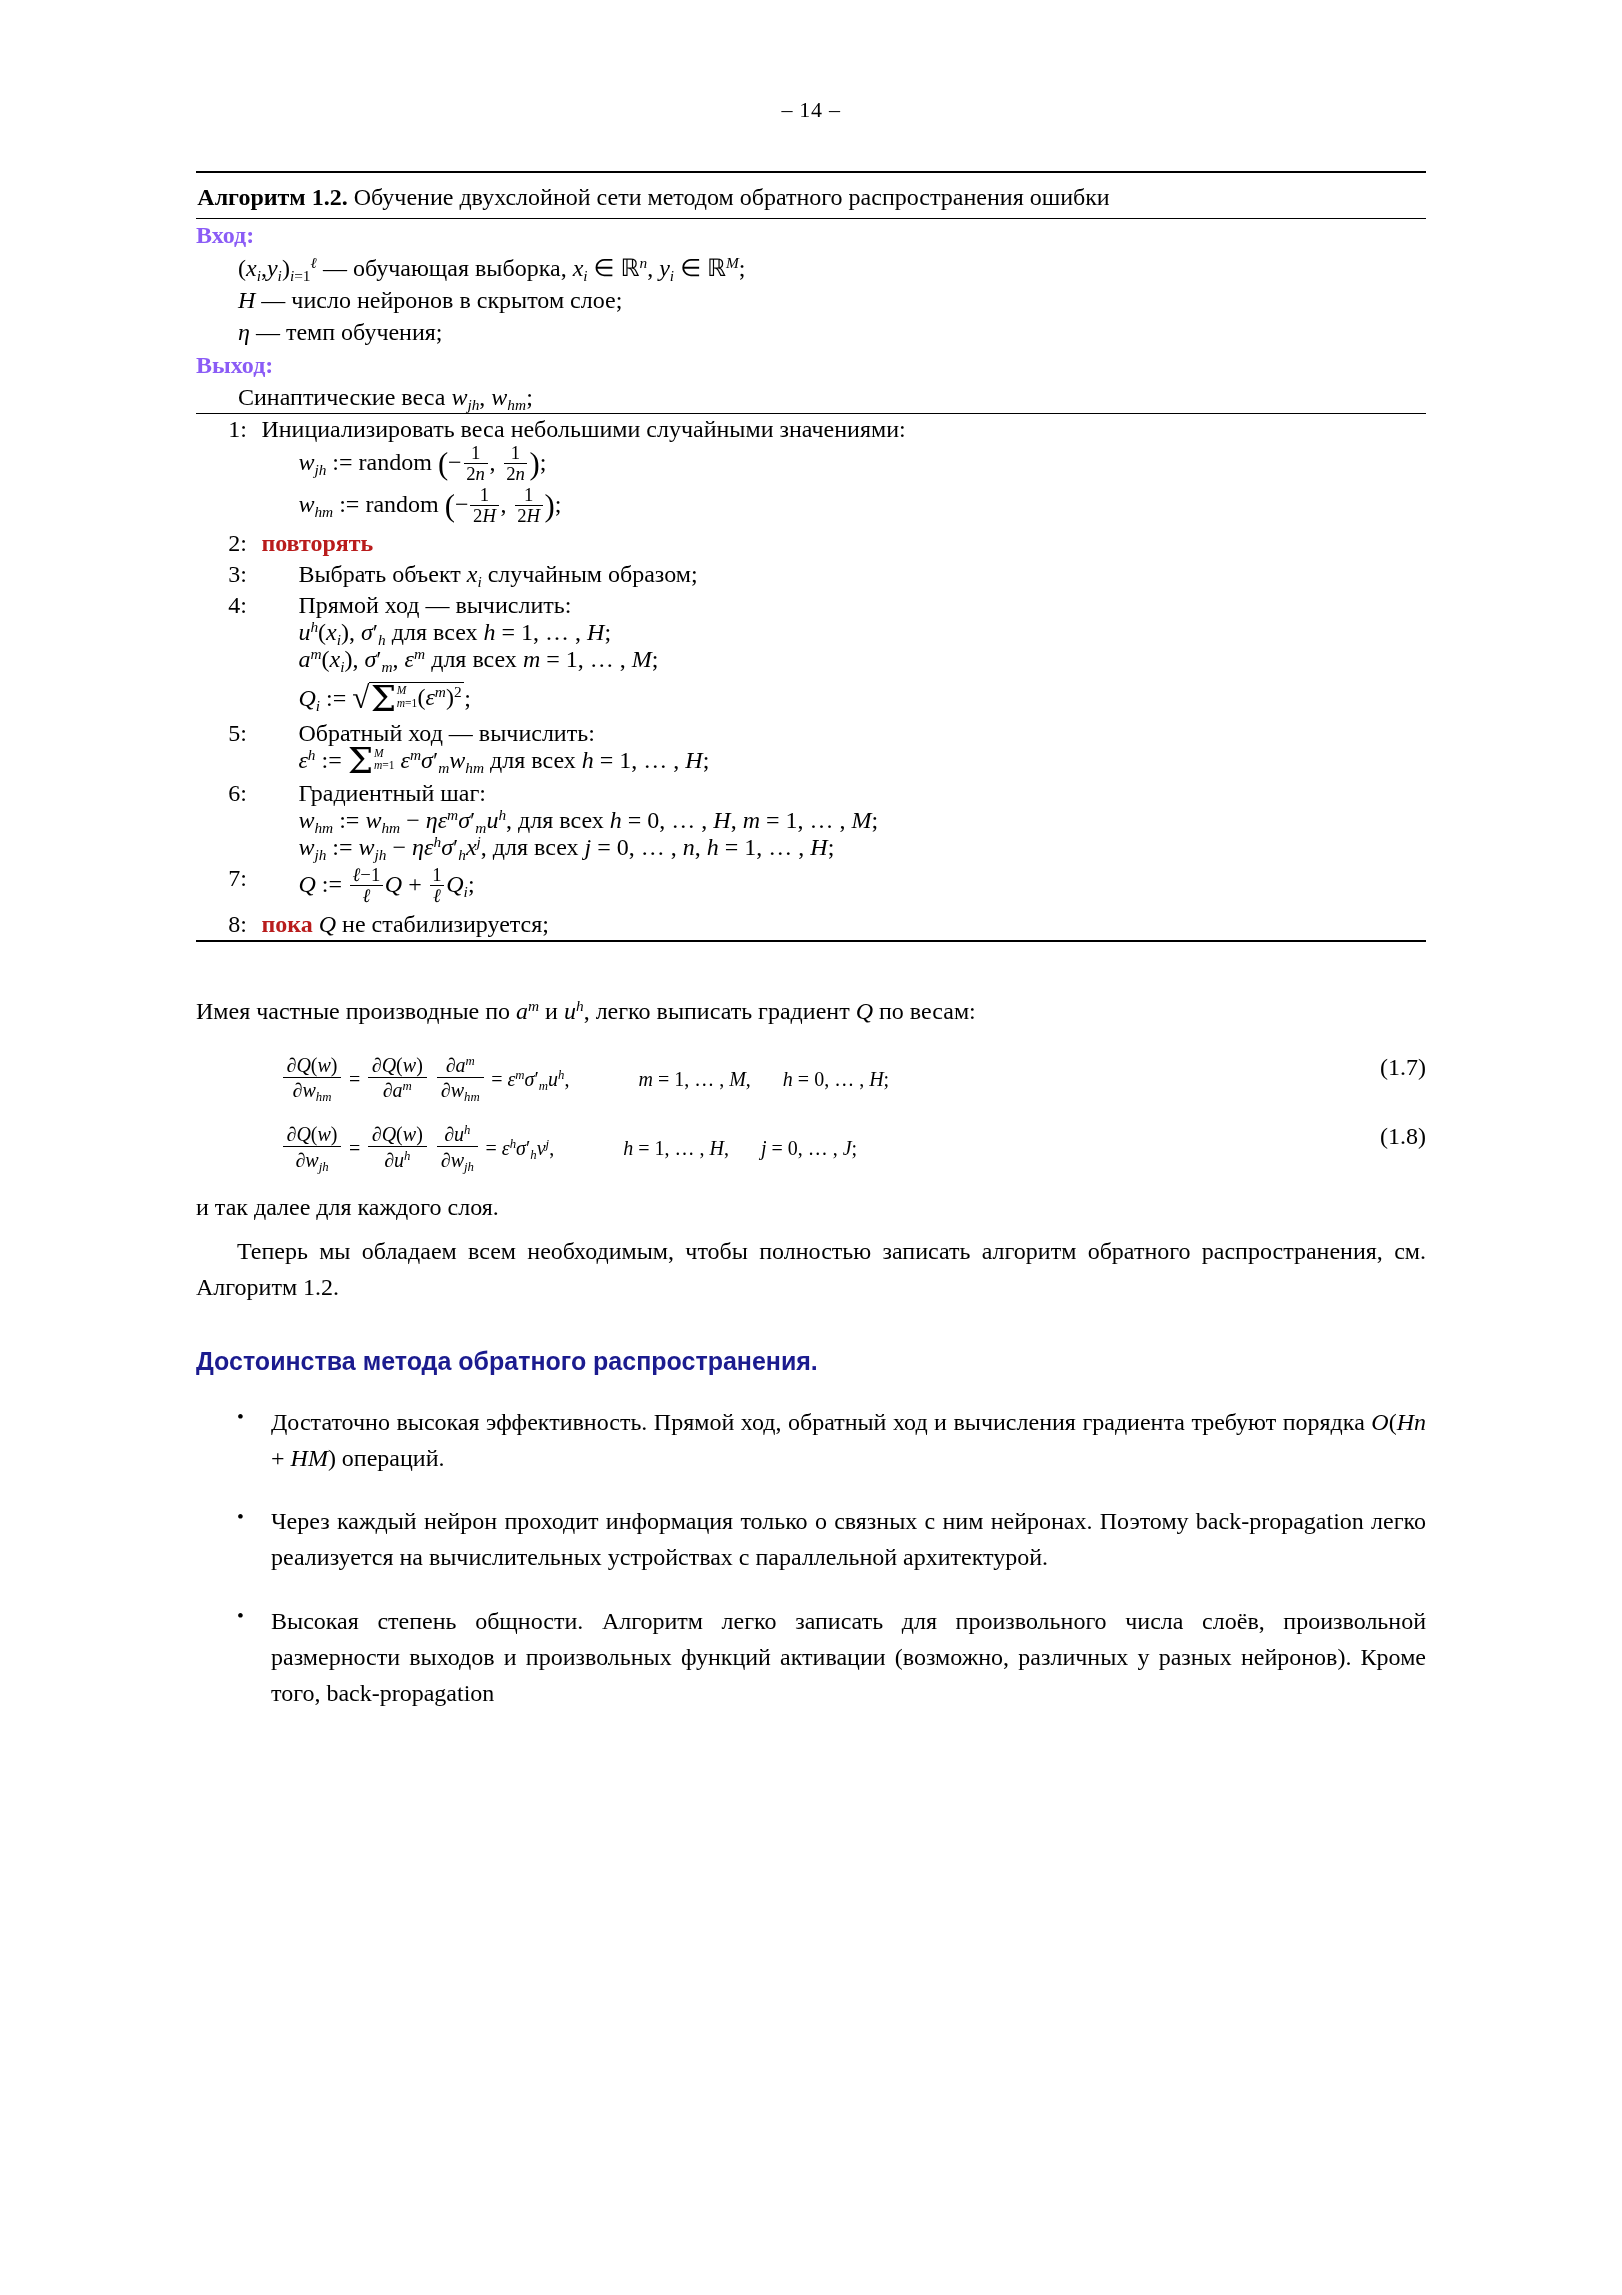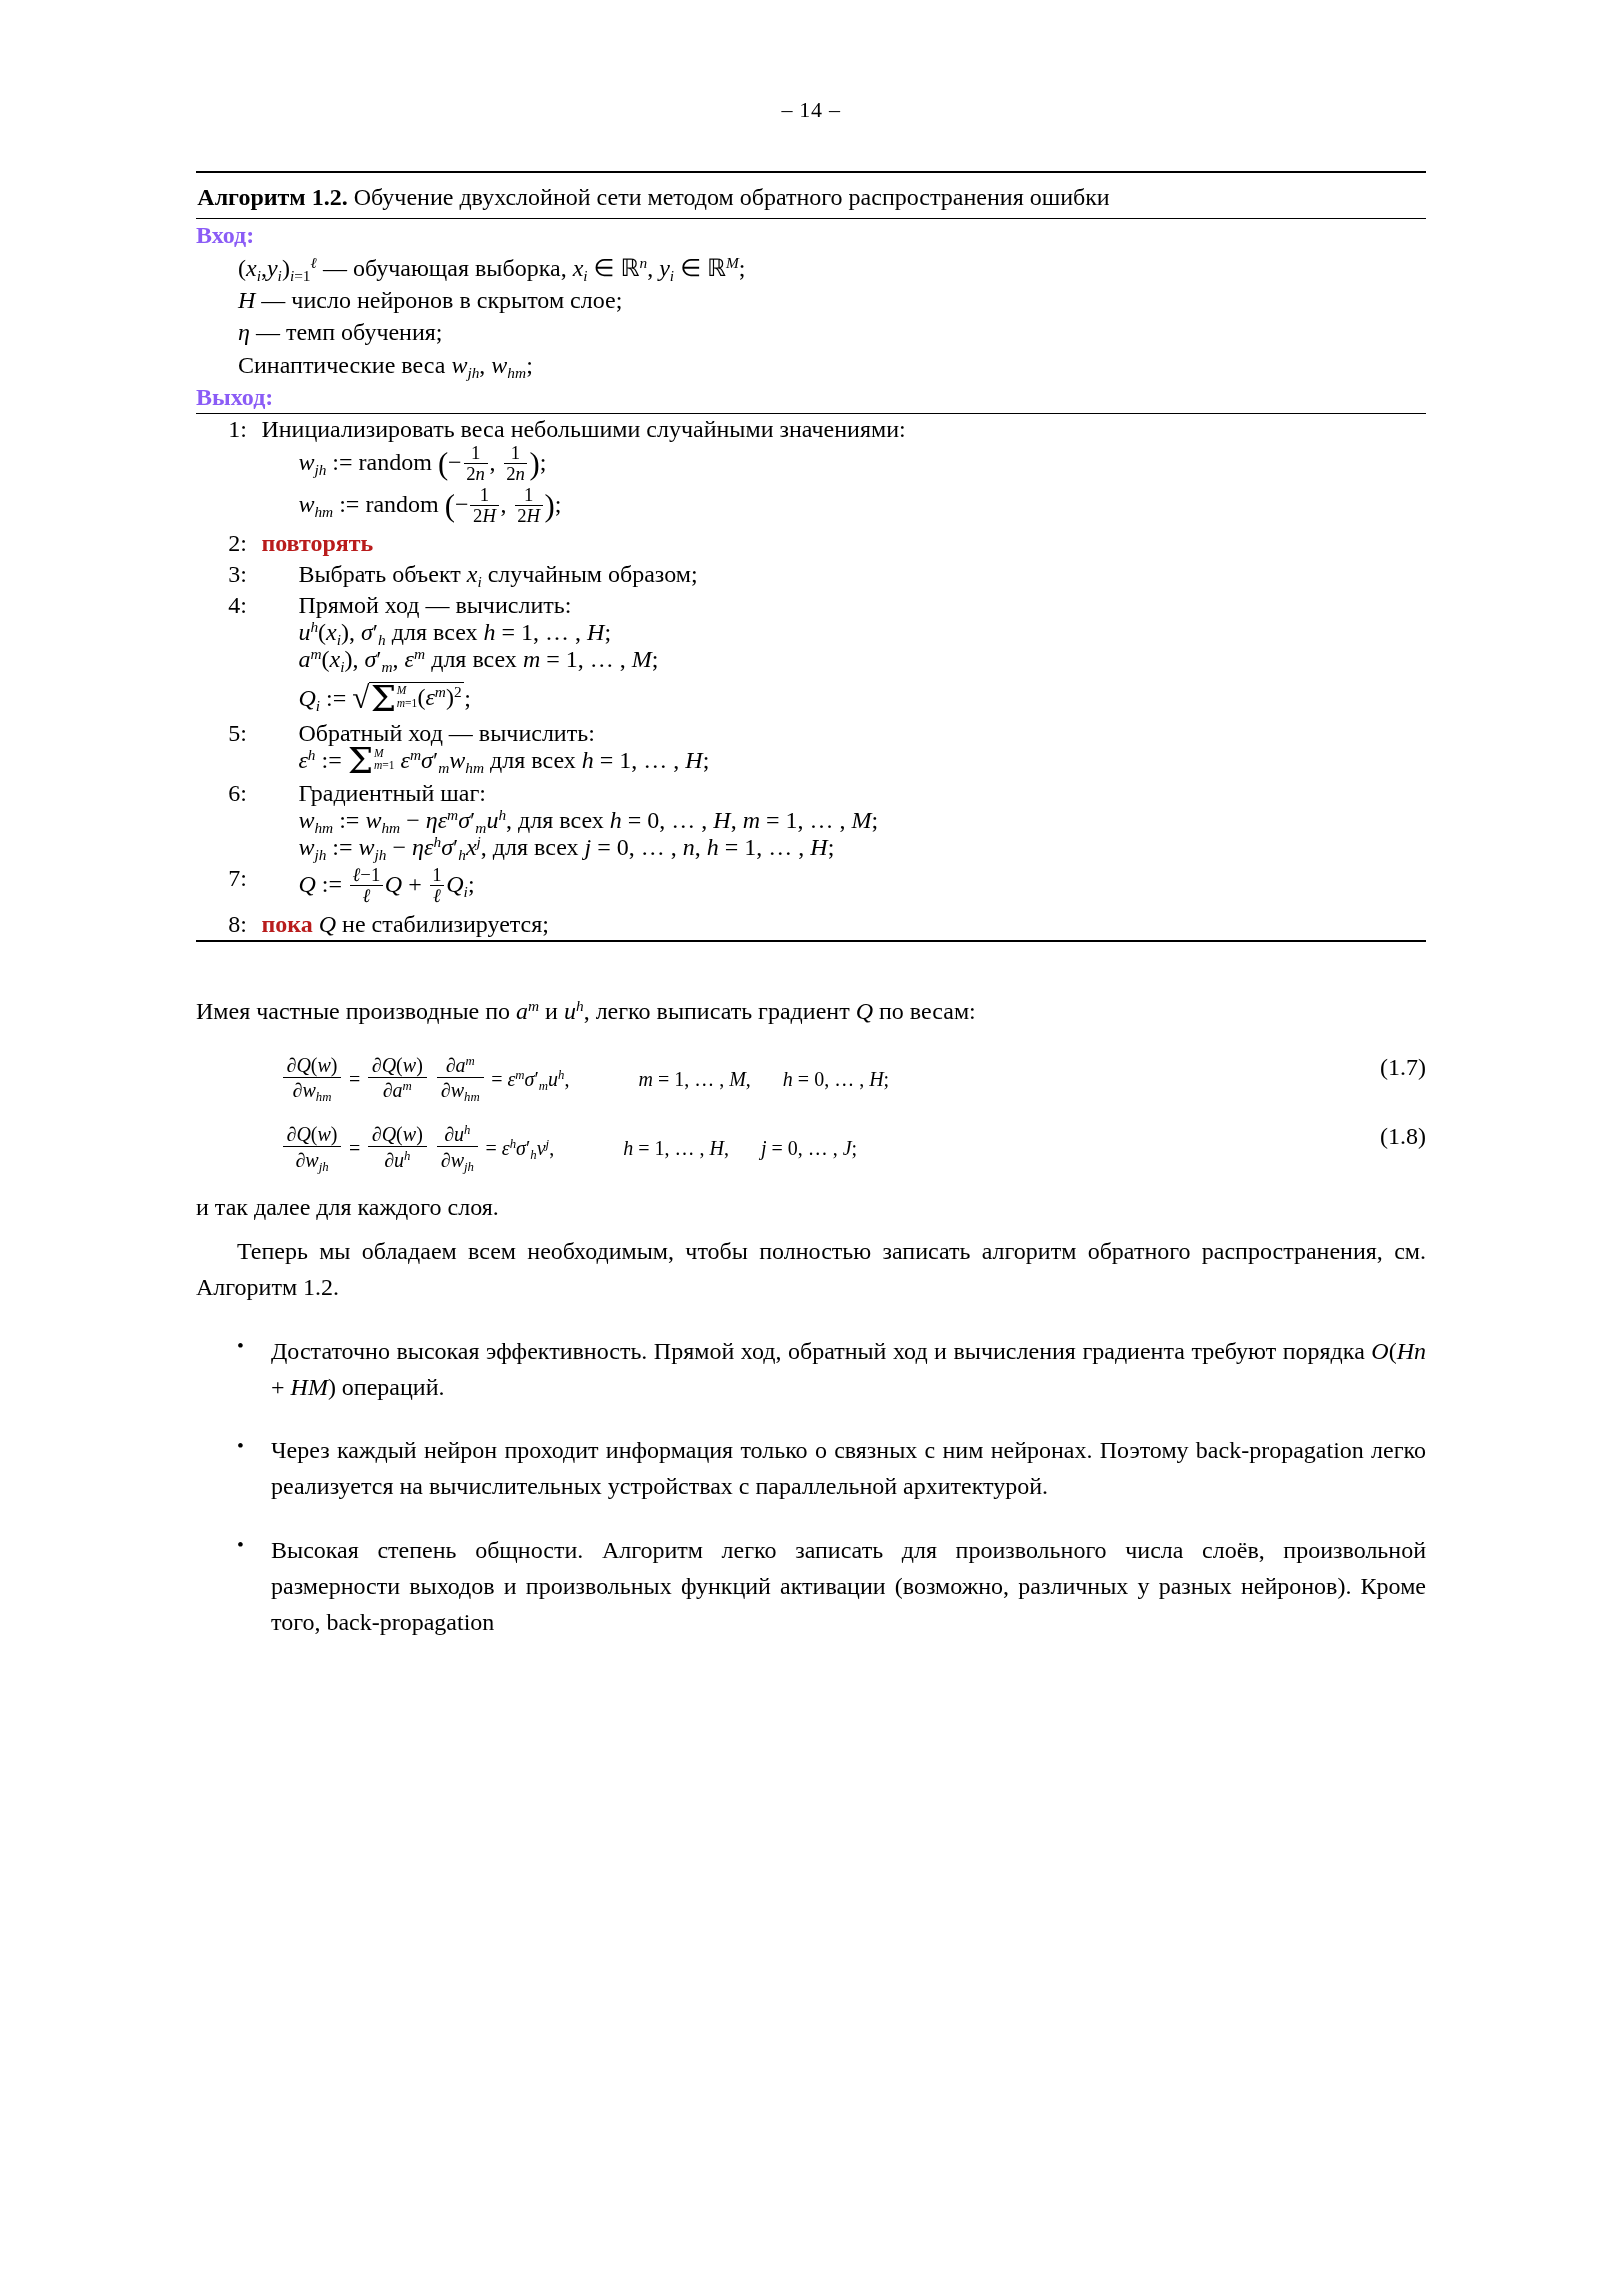--- a/index.html
+++ b/index.html
@@ -167,25 +167,25 @@
         </div>
 
         <div class="algo-line indent1">
           <span class="mi">H</span> — число нейронов в скрытом слое;
         </div>
 
         <div class="algo-line indent1">
           <span class="mi">η</span> — темп обучения;
         </div>
 
+        <div class="algo-line section-word">Выход:</div>
+
         <div class="algo-line indent1">
           Синаптические веса <span class="mi">w</span><sub class="mi">jh</sub>, <span class="mi">w</span><sub class="mi">hm</sub>;
         </div>
-
-        <div class="algo-line section-word">Выход:</div>
       </div>
 
       <div class="rule-thin"></div>
 
       <table class="steps">
         <tbody>
             <tr>
           <td class="num">1:</td>
           <td>
             <span>Инициализировать веса небольшими случайными значениями:</span>
@@ -327,20 +327,21 @@
         <span class="nowrap"><span class="mi">h</span> = 1, … , <span class="mi">H</span>,</span>
         <span style="display:inline-block;width:22px"></span>
         <span class="nowrap"><span class="mi">j</span> = 0, … , <span class="mi">J</span>;</span>
       </div>
     </div>
 
     <div class="para" style="margin-top:18.3px">и так далее для каждого слоя.</div>
 
     <div class="para ind" style="margin-top:8px">Теперь мы обладаем всем необходимым, чтобы полностью записать алгоритм обратного распространения, см. Алгоритм 1.2.</div>
 
+    <div class="subhead">Достоинства метода обратного распространения.</div>
 
     <ul class="bullets">
       <li>
         Достаточно высокая эффективность. Прямой ход, обратный ход и вычисления градиента требуют порядка
         <span class="mi">O</span>(<span class="mi">Hn</span> + <span class="mi">HM</span>) операций.
       </li>
       <li>Через каждый нейрон проходит информация только о связных с ним нейронах. Поэтому back-propagation легко реализуется на вычислительных устройствах с параллельной архитектурой.</li>
       <li>Высокая степень общности. Алгоритм легко записать для произвольного числа слоёв, произвольной размерности выходов и произвольных функций активации (возможно, различных у разных нейронов). Кроме того, back-propagation</li>
     </ul>
 

